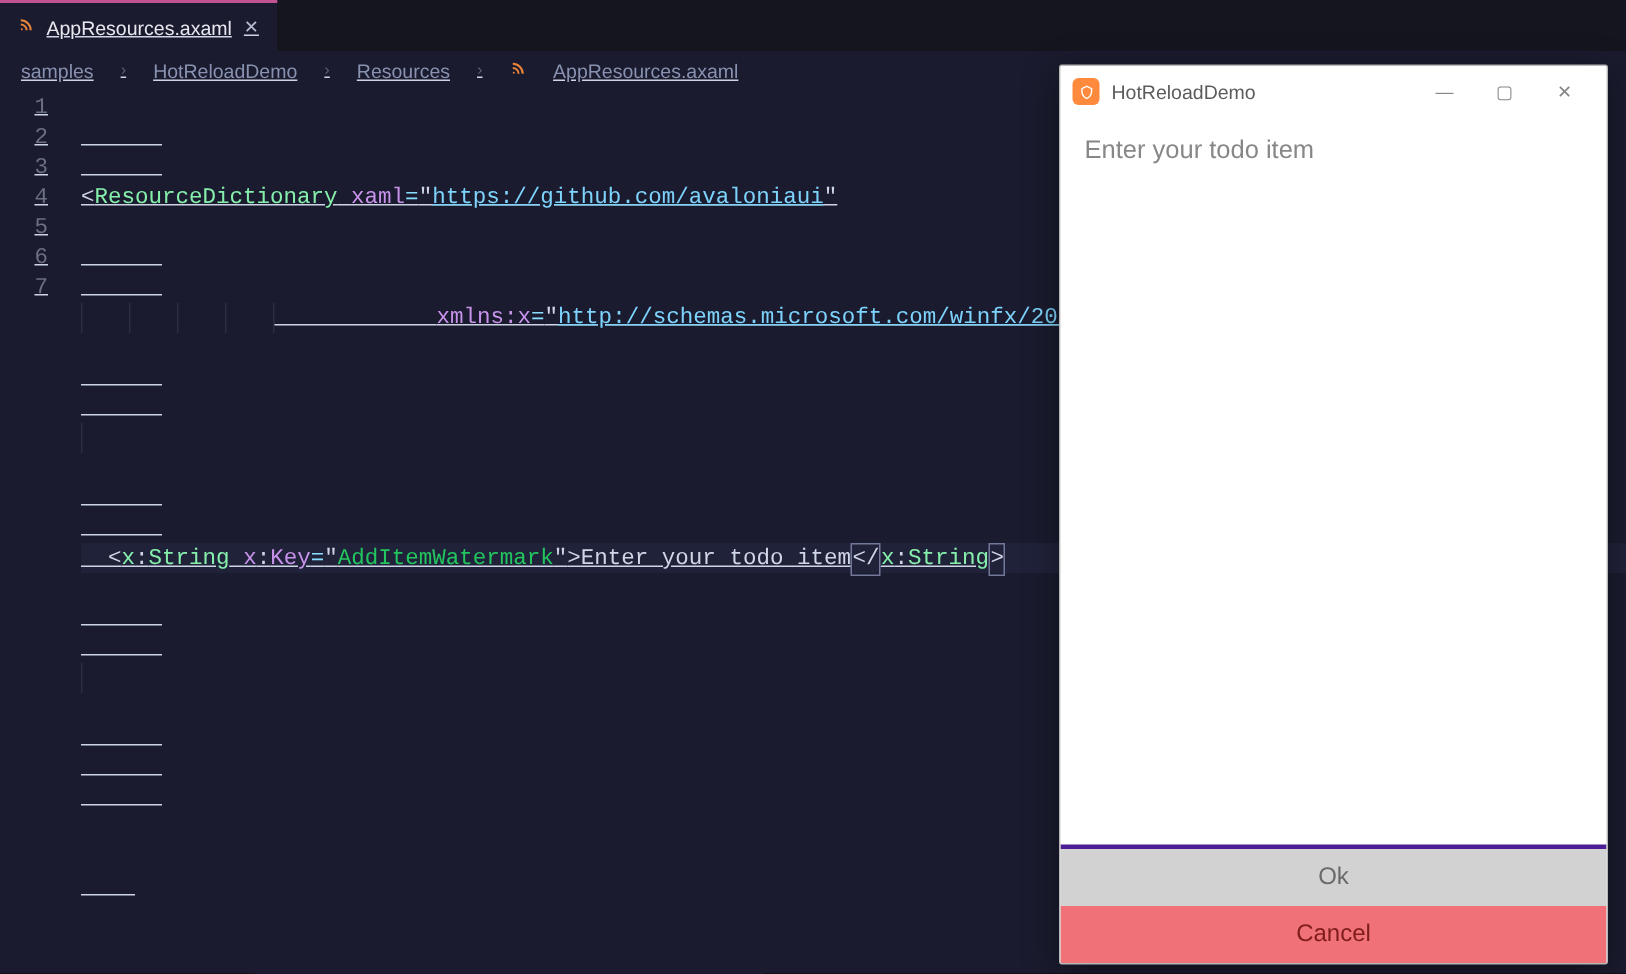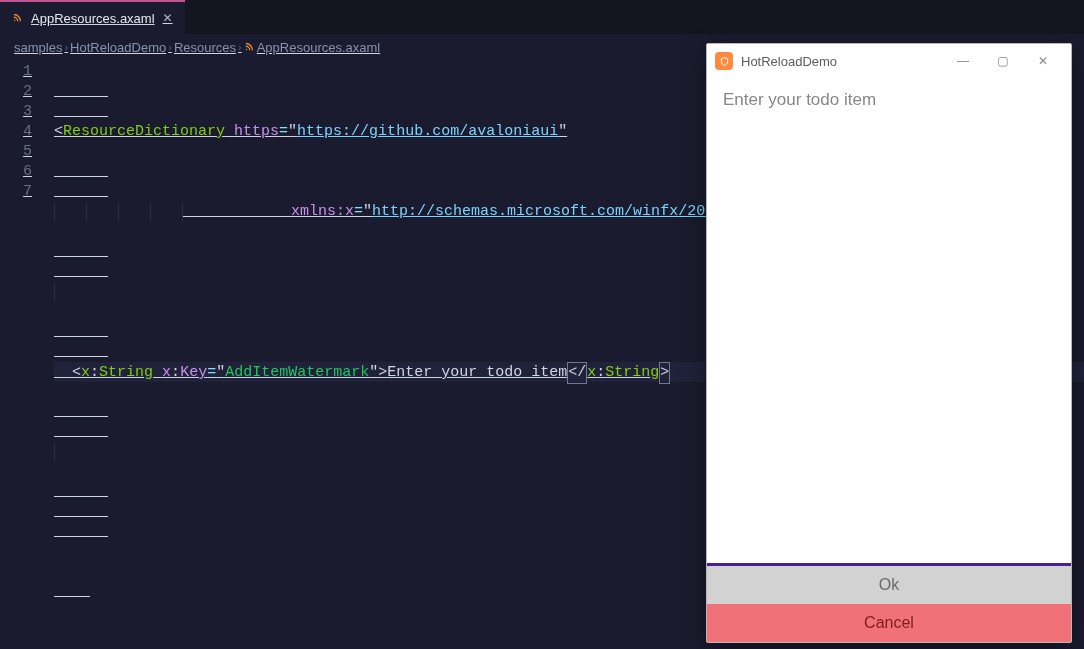--- a/index.html
+++ b/index.html
@@ -38,21 +38,21 @@
     cursor: pointer;
   }
   .tab .icon-rss { color: #e8833a; font-size: 11px; }
   .tab .close  { color: #b6bad2; font-size: 12px; cursor: pointer; }
   .tab-bar-rest { flex: 1; background: #14151f; }
 
   
   .breadcrumbs {
     display: flex;
     align-items: center;
-    gap: 2px;
+    gap: 18px;
     padding: 4px 14px;
     font-size: 13px;
     color: #8892b0;
     height: 26px;
   }
   .breadcrumbs .sep { color: #5a6079; font-size: 11px; }
   .breadcrumbs .icon-rss { color: #e8833a; font-size: 11px; }
   .crumb { cursor: pointer; }
 
   
@@ -77,21 +77,21 @@
 
   .guide {
     display: inline-block;
     border-left: 1px solid #2a2d44;
     height: 20px;
     vertical-align: top;
   }
 
   
   .tk-punc  { color: #ced6e6; }
-  .tk-tag   { color: #84cc16; }
+  .tk-tag   { color: #86efac; }
   .tk-attr  { color: #c792ea; }
   .tk-eq    { color: #89ddff; }
   .tk-str   { color: #22c55e; }
   .tk-str-u { color: #7dd3fc; text-decoration: underline; }
   .tk-text  { color: #cfd6e6; }
 
   .cursor-box {
     display: inline-block;
     border: 1px solid #717898;
     padding: 0;
@@ -210,21 +210,21 @@
       <div>2</div>
       <div>3</div>
       <div>4</div>
       <div>5</div>
       <div>6</div>
       <div>7</div>
     </div>
 
     <div class="code-lines">
       
-      <div class="line"><span class="tk-punc">&lt;</span><span class="tk-tag">ResourceDictionary</span><span class="tk-punc"> </span><span class="tk-attr">https</span><span class="tk-eq">=</span><span class="tk-punc">"</span><span class="tk-str-u">https://github.com/avaloniaui</span><span class="tk-punc">"</span></div>
+      <div class="line"><span class="tk-punc">&lt;</span><span class="tk-tag">ResourceDictionary</span><span class="tk-punc"> </span><span class="tk-attr">xaml</span><span class="tk-eq">=</span><span class="tk-punc">"</span><span class="tk-str-u">https://github.com/avaloniaui</span><span class="tk-punc">"</span></div>
       
       <div class="line"><span class="guide" style="margin-left:0"></span><span class="guide" style="margin-left:31px"></span><span class="guide" style="margin-left:31px"></span><span class="guide" style="margin-left:31px"></span><span class="guide" style="margin-left:31px"></span><span class="tk-punc">            </span><span class="tk-attr">xmlns:x</span><span class="tk-eq">=</span><span class="tk-punc">"</span><span class="tk-str-u">http://schemas.microsoft.com/winfx/2006/xaml</span></div>
       
       <div class="line"><span class="guide" style="margin-left:0"></span></div>
       
       <div class="line hl"><span class="tk-punc">  </span><span class="tk-punc">&lt;</span><span class="tk-tag">x</span><span class="tk-punc">:</span><span class="tk-tag">String</span><span class="tk-punc"> </span><span class="tk-attr">x</span><span class="tk-punc">:</span><span class="tk-attr">Key</span><span class="tk-eq">=</span><span class="tk-punc">"</span><span class="tk-str">AddItemWatermark</span><span class="tk-punc">"</span><span class="tk-punc">&gt;</span><span class="tk-text">Enter your todo item</span><span class="cursor-box"><span class="tk-punc">&lt;/</span></span><span class="tk-tag">x</span><span class="tk-punc">:</span><span class="tk-tag">String</span><span class="cursor-box"><span class="tk-punc">&gt;</span></span></div>
       
       <div class="line"><span class="guide" style="margin-left:0"></span></div>
       
       

